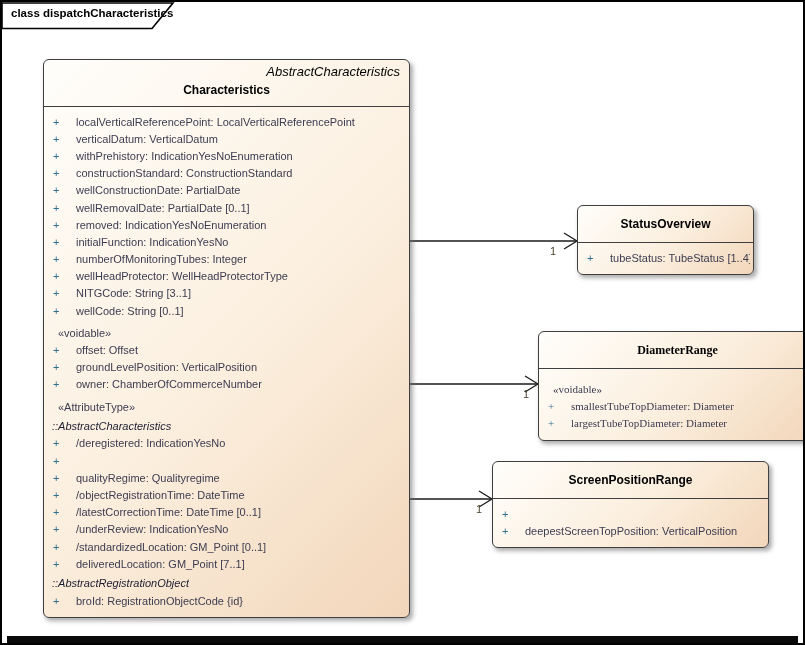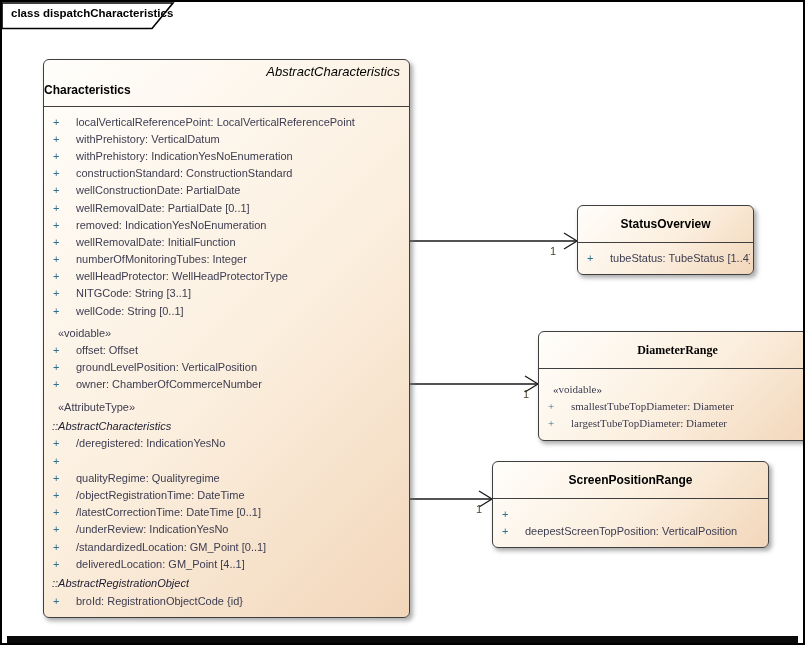--- a/index.html
+++ b/index.html
@@ -17,21 +17,21 @@
   
   .clsbox{
     position:absolute;box-sizing:border-box;
     border:1.5px solid #3f3f3f;border-radius:6px;
     background:linear-gradient(135deg,#fffefb 0%,#fbeedd 55%,#f2d6ba 100%);
     box-shadow:2.5px 3px 4px rgba(105,105,105,.55);
     font-size:11px;color:#3c3c50;
   }
   .hdr{border-bottom:1.4px solid #3f3f3f;}
   .hdr-stereo{font-style:italic;font-size:13px;color:#000;text-align:right;padding:5px 9px 0 0;line-height:13px;}
-  .hdr-name{font-weight:bold;font-size:12px;color:#000;text-align:left;line-height:18px;padding:3px 0 7px 0;}
+  .hdr-name{font-weight:bold;font-size:12px;color:#000;text-align:center;line-height:18px;padding:3px 0 7px 0;}
   .clsbox.small .hdr{display:flex;align-items:center;justify-content:center;height:36px;}
   .clsbox.small .hdr .hdr-name{padding:0;}
   .body{padding:6px 3px 8px 0;}
   .row{display:flex;align-items:center;height:17.2px;white-space:nowrap;}
   .row .plus{flex:0 0 23px;padding-left:9px;box-sizing:content-box;color:#2e6e8e;}
   .row .txt{overflow:hidden;}
   .row-stereo{margin-top:5px;}
   .row-stereo .plus{flex-basis:14px;padding-left:0;}
   .row-group{margin-top:2.5px;font-style:italic;color:#1c1c30;}
   .row-group .plus{flex-basis:8px;padding-left:0;}
@@ -81,21 +81,21 @@
       <div class="hdr-name">Characteristics</div>
     </div>
     <div class="body">
 
     <div class="row row-attr">
           <span class="plus">+</span>
           <span class="txt">localVerticalReferencePoint: LocalVerticalReferencePoint</span>
         </div>
         <div class="row row-attr">
           <span class="plus">+</span>
-          <span class="txt">withPrehistory: VerticalDatum</span>
+          <span class="txt">verticalDatum: VerticalDatum</span>
         </div>
         <div class="row row-attr">
           <span class="plus">+</span>
           <span class="txt">withPrehistory: IndicationYesNoEnumeration</span>
         </div>
         <div class="row row-attr">
           <span class="plus">+</span>
           <span class="txt">constructionStandard: ConstructionStandard</span>
         </div>
         <div class="row row-attr">
@@ -105,21 +105,21 @@
         <div class="row row-attr">
           <span class="plus">+</span>
           <span class="txt">wellRemovalDate: PartialDate [0..1]</span>
         </div>
         <div class="row row-attr">
           <span class="plus">+</span>
           <span class="txt">removed: IndicationYesNoEnumeration</span>
         </div>
         <div class="row row-attr">
           <span class="plus">+</span>
-          <span class="txt">wellRemovalDate: InitialFunction</span>
+          <span class="txt">initialFunction: IndicationYesNo</span>
         </div>
         <div class="row row-attr">
           <span class="plus">+</span>
           <span class="txt">numberOfMonitoringTubes: Integer</span>
         </div>
         <div class="row row-attr">
           <span class="plus">+</span>
           <span class="txt">wellHeadProtector: WellHeadProtectorType</span>
         </div>
         <div class="row row-attr">
@@ -176,21 +176,21 @@
         <div class="row row-attr">
           <span class="plus">+</span>
           <span class="txt">/underReview: IndicationYesNo</span>
         </div>
         <div class="row row-attr">
           <span class="plus">+</span>
           <span class="txt">/standardizedLocation: GM_Point [0..1]</span>
         </div>
         <div class="row row-attr">
           <span class="plus">+</span>
-          <span class="txt">deliveredLocation: GM_Point [4..1]</span>
+          <span class="txt">deliveredLocation: GM_Point [7..1]</span>
         </div>
         <div class="row row-group">
           <span class="plus"></span>
           <span class="txt">::AbstractRegistrationObject</span>
         </div>
         <div class="row row-attr">
           <span class="plus">+</span>
           <span class="txt">broId: RegistrationObjectCode {id}</span>
         </div>
       </div>

